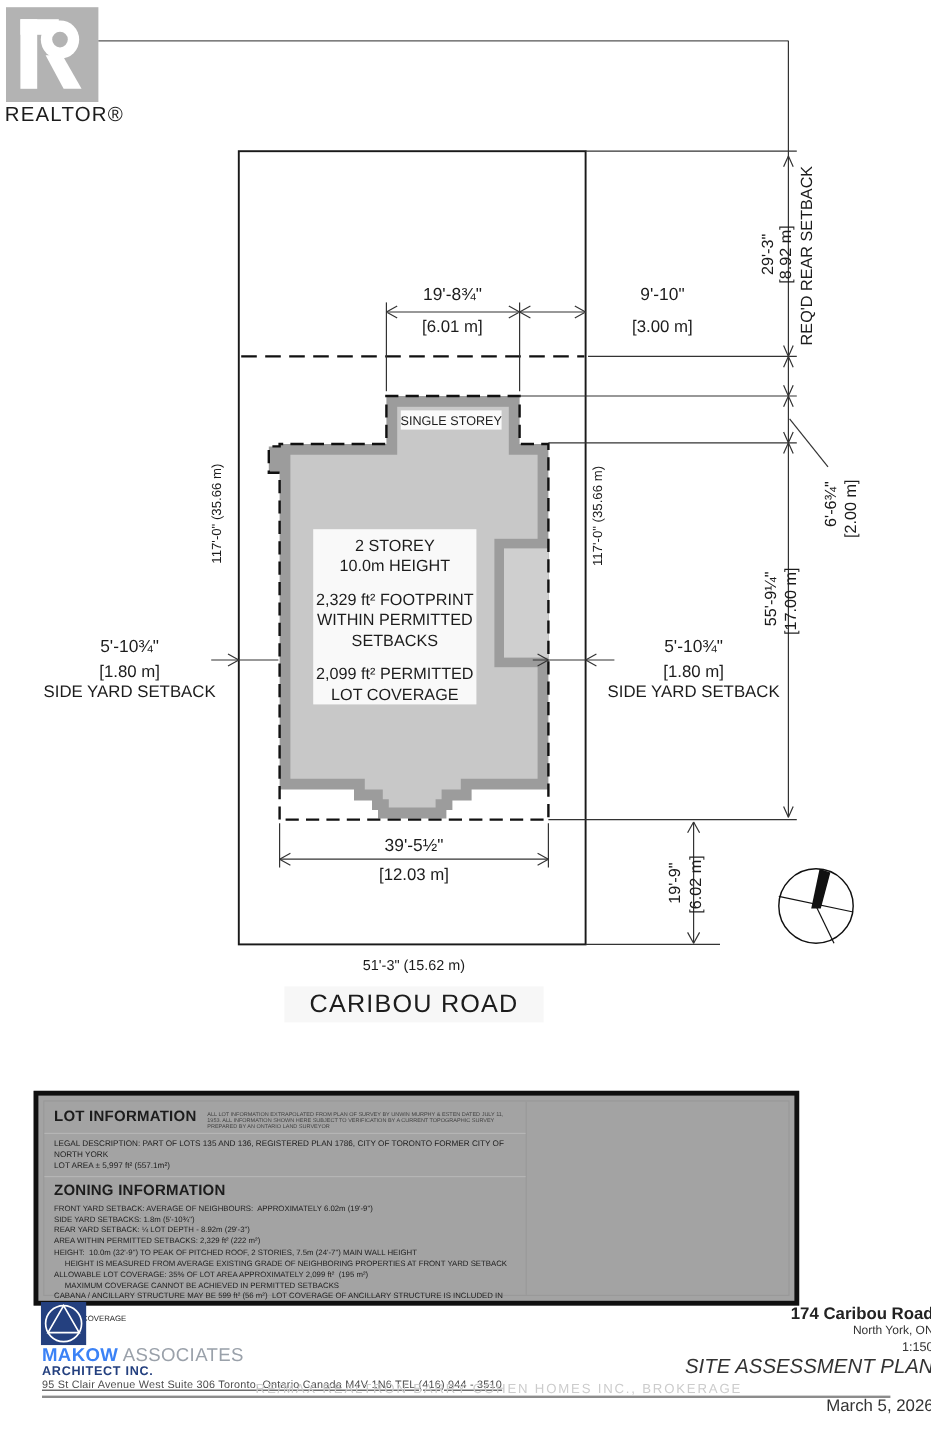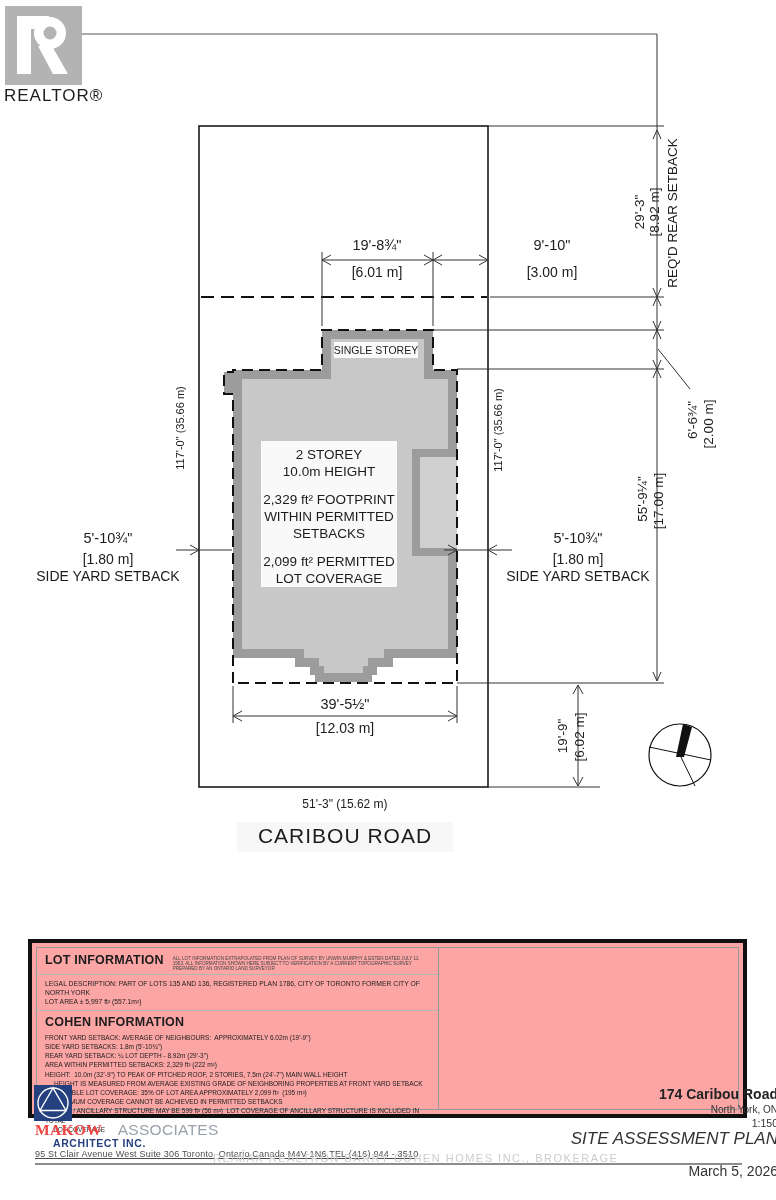--- a/index.html
+++ b/index.html
@@ -1,42 +1,42 @@
 <!DOCTYPE html>
 <html><head>
 <meta charset="utf-8">
 <style>
   html,body{margin:0;padding:0;background:#ffffff;}
   #sheet{position:relative;width:776px;height:1200px;background:#ffffff;overflow:hidden;
          font-family:"Liberation Sans", sans-serif;color:#1c1c1c;padding-left:36px;}
   svg text{font-family:"Liberation Sans", sans-serif;fill:#1c1c1c;}
   
-  .panel{position:absolute;left:28px;top:939px;width:719px;height:179px;
-         border:4px solid #101010;box-sizing:border-box;background:#fca5a5;}
+  .panel{position:absolute;left:28px;top:909px;width:638px;height:179px;
+         border:4px solid #101010;box-sizing:border-box;background:#a3a3a3;}
   .panel-inner{position:absolute;left:4px;top:4px;right:4px;bottom:4px;border:1px solid #999;
          display:flex;box-sizing:border-box;}
   .col-left{width:402px;border-right:1px solid #999;box-sizing:border-box;display:flex;flex-direction:column;}
   .col-right{flex:1;padding:5px 10px;box-sizing:border-box;}
   .row-head{display:flex;align-items:flex-start;padding:5px 8px 2px;border-bottom:1px solid #b5b5b5;}
   .sec-title{font-size:12.5px;font-weight:bold;letter-spacing:.2px;white-space:nowrap;}
   .tiny-disclaimer{font-size:4.6px;line-height:5.2px;color:#444;margin-left:9px;margin-top:3px;max-width:252px;}
   .row-legal{padding:4px 8px 3px;border-bottom:1px solid #b5b5b5;font-size:6.8px;line-height:9.4px;}
   .row-zoning{padding:4px 8px;}
   .row-zoning .sec-title{margin-bottom:4px;display:block;}
   .zline{font-size:6.5px;line-height:9.2px;white-space:pre-wrap;}
   .pd-head{font-size:12.5px;font-weight:bold;border-bottom:1px solid #b5b5b5;padding-bottom:4px;}
   .pd-line{font-size:6.8px;line-height:9.6px;}
   .pd-lines{margin-top:7px;}
   .pd-note{margin-top:11px;font-size:6.8px;}
   
   .makow-logo{position:absolute;left:34px;top:1085px;width:38px;height:36px;}
   .firm-line{position:absolute;left:35px;top:1121px;font-size:15.5px;white-space:nowrap;}
-  .firm-bold{font-weight:bold;color:#ef4444;letter-spacing:.3px;font-family:Liberation Serif, serif;}
-  .firm-light{color:#9aa1aa;letter-spacing:.3px;margin-left:12px;}
-  .firm-sub{position:absolute;left:53px;top:1137px;font-size:10.5px;font-weight:bold;color:#24407f;letter-spacing:.6px;}
+  .firm-bold{font-weight:bold;color:#3b82f6;letter-spacing:.3px;}
+  .firm-light{color:#9aa1aa;letter-spacing:.3px;}
+  .firm-sub{position:absolute;left:35px;top:1137px;font-size:10.5px;font-weight:bold;color:#24407f;letter-spacing:.6px;}
   .firm-addr{position:absolute;left:35px;top:1149px;font-size:9px;color:#4d4d4d;letter-spacing:.2px;text-decoration:underline;}
   .watermark{position:absolute;left:213px;top:1152px;font-size:11px;color:#ccc;letter-spacing:1.5px;white-space:nowrap;}
   .rule{position:absolute;left:35px;top:1163px;width:707px;height:2px;background:#8c8c8c;}
   .title-block{position:absolute;right:34px;top:1086px;text-align:right;}
   .tb-addr{font-size:14px;font-weight:bold;color:#222;}
   .tb-city{font-size:10px;color:#333;margin-top:2px;}
   .tb-scale{font-size:10.5px;color:#333;margin-top:2px;}
   .tb-title{font-size:17px;color:#333;font-style:italic;}
   .tb-date{font-size:14px;color:#333;margin-top:14px;}
 </style>
@@ -180,21 +180,21 @@
       <div class="col-left">
         <div class="row-head">
           <span class="sec-title">LOT INFORMATION</span>
           <span class="tiny-disclaimer">ALL LOT INFORMATION EXTRAPOLATED FROM PLAN OF SURVEY BY UNWIN MURPHY &amp; ESTEN DATED JULY 11, 1953.  ALL INFORMATION SHOWN HERE SUBJECT TO VERIFICATION BY A CURRENT TOPOGRAPHIC SURVEY PREPARED BY AN ONTARIO LAND SURVEYOR</span>
         </div>
         <div class="row-legal">
           <div>LEGAL DESCRIPTION: PART OF LOTS 135 AND 136, REGISTERED PLAN 1786, CITY OF TORONTO FORMER CITY OF NORTH YORK</div>
           <div>LOT AREA ± 5,997 ft² (557.1m²)</div>
         </div>
         <div class="row-zoning">
-          <span class="sec-title">COHEN INFORMATION</span>
+          <span class="sec-title">ZONING INFORMATION</span>
           <div class="zline">FRONT YARD SETBACK: AVERAGE OF NEIGHBOURS:  APPROXIMATELY 6.02m (19'-9")</div>
           <div class="zline">SIDE YARD SETBACKS: 1.8m (5'-10¾")</div>
           <div class="zline">REAR YARD SETBACK: ¼ LOT DEPTH - 8.92m (29'-3")</div>
           <div class="zline">AREA WITHIN PERMITTED SETBACKS: 2,329 ft² (222 m²)</div>
           <div class="zline">HEIGHT:  10.0m (32'-9") TO PEAK OF PITCHED ROOF, 2 STORIES, 7.5m (24'-7") MAIN WALL HEIGHT</div>
           <div class="zline">     HEIGHT IS MEASURED FROM AVERAGE EXISTING GRADE OF NEIGHBORING PROPERTIES AT FRONT YARD SETBACK</div>
           <div class="zline">ALLOWABLE LOT COVERAGE: 35% OF LOT AREA APPROXIMATELY 2,099 ft²  (195 m²)</div>
           <div class="zline">     MAXIMUM COVERAGE CANNOT BE ACHIEVED IN PERMITTED SETBACKS</div>
           <div class="zline">CABANA / ANCILLARY STRUCTURE MAY BE 599 ft² (56 m²)  LOT COVERAGE OF ANCILLARY STRUCTURE IS INCLUDED IN TOTAL</div>
           <div class="zline">     LOT COVERAGE</div>

